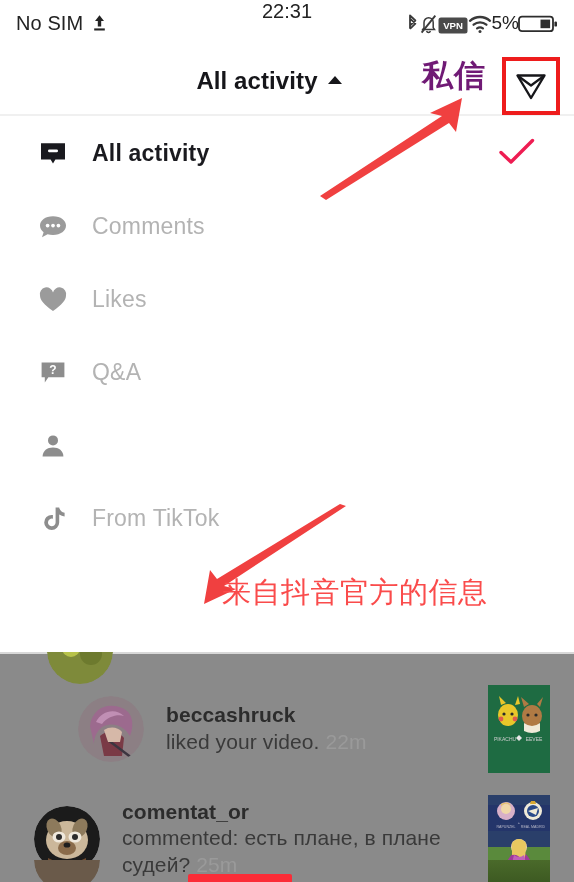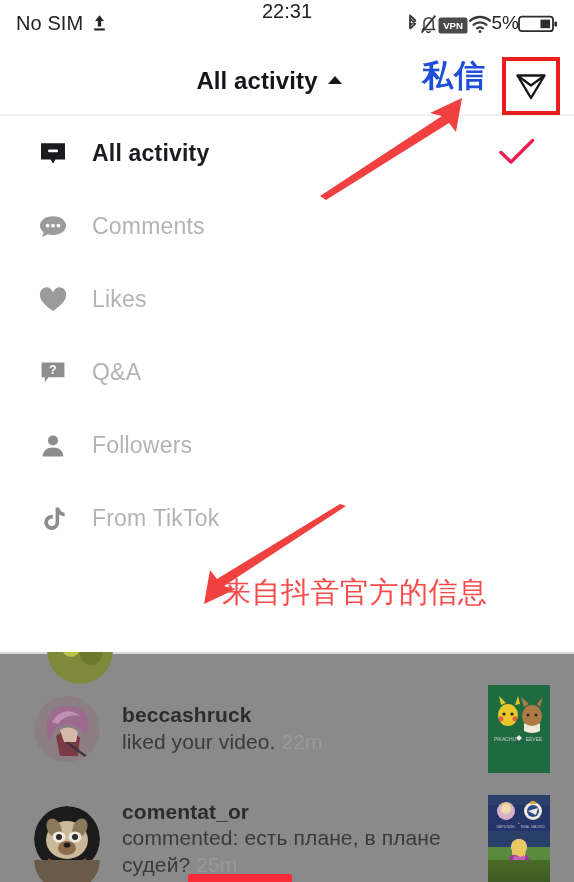--- a/index.html
+++ b/index.html
@@ -64,21 +64,21 @@
   }
   #header-divider {
     position: absolute; left: 0; top: 114px;
     width: 574px; height: 2px; background: #f0f0f0;
   }
 
   
   #annot-dm {
     position: absolute; right: 88px; top: 60px;
     font-size: 31px; font-weight: 700;
-    color: #1d4ed8;
+    color: #701a75;
     font-family: "DejaVu Sans", "Liberation Sans", sans-serif;
     letter-spacing: 1px;
     line-height: 1;
   }
   
   #send-highlight {
     position: absolute; right: 14px; top: 57px;
     width: 58px; height: 58px;
     border: 4px solid #ee1c1c;
     background: transparent;
@@ -336,21 +336,20 @@
     </div>
 
 
     <div class="menu-item">
       <span class="mi-icon">
         <svg width="30" height="30" viewBox="0 0 30 30">
           <circle cx="15" cy="9.4" r="5" fill="#8d8d8d"></circle>
           <path d="M4.6 25.6 C4.6 19.6 9.3 16.4 15 16.4 C20.7 16.4 25.4 19.6 25.4 25.6 Z" fill="#8d8d8d"></path>
         </svg>
       </span>
-      <span class="mi-label">Followers</span>
 
     </div>
 
     <div class="menu-item">
       <span class="mi-icon">
         <svg width="30" height="30" viewBox="0 0 30 30">
           <path d="M17.6 3.4 h3.6 a7.2 7.2 0 0 0 5.4 5.4 v3.6 a10.6 10.6 0 0 1 -5.4 -1.9 v7.9
                    a7.5 7.5 0 1 1 -7.5 -7.5 q.6 0 1.2 .1 v3.8 a3.8 3.8 0 1 0 2.7 3.6 Z" fill="#8d8d8d"></path>
         </svg>
       </span>
@@ -369,21 +368,21 @@
     <div id="notif-top-sliver"></div>
 
     <div id="partial-avatar">
       <svg width="66" height="66" viewBox="0 0 66 66">
         <circle cx="33" cy="33" r="33" fill="#7e8a3a"></circle>
         <circle cx="24" cy="30" r="9" fill="#b7c24a"></circle>
         <circle cx="44" cy="36" r="11" fill="#6d7a2e"></circle>
       </svg>
     </div>
 
-    <div class="notif-row" style="margin-top:22px;">
+    <div class="notif-row" style="margin-top:22px;margin-left:44px;">
       <div class="avatar">
         <svg width="66" height="66" viewBox="0 0 66 66">
           <circle cx="33" cy="33" r="33" fill="#8c7f84"></circle>
           <path d="M12 30 C14 12 30 6 44 12 C56 17 56 30 52 40 C46 30 36 26 26 30 C20 33 16 40 16 48 Z" fill="#9c6a8e"></path>
           <path d="M18 26 C24 14 38 12 46 20 C40 18 30 20 24 28 Z" fill="#c08fb4"></path>
           <path d="M22 40 C28 34 40 34 46 42 L44 60 L26 60 Z" fill="#7a3a46"></path>
           <path d="M30 44 L54 62" stroke="#3c3540" stroke-width="2.4"></path>
           <path d="M26 34 C32 30 40 31 44 36 L42 46 L30 46 Z" fill="#d6b8a8"></path>
         </svg>
       </div>

